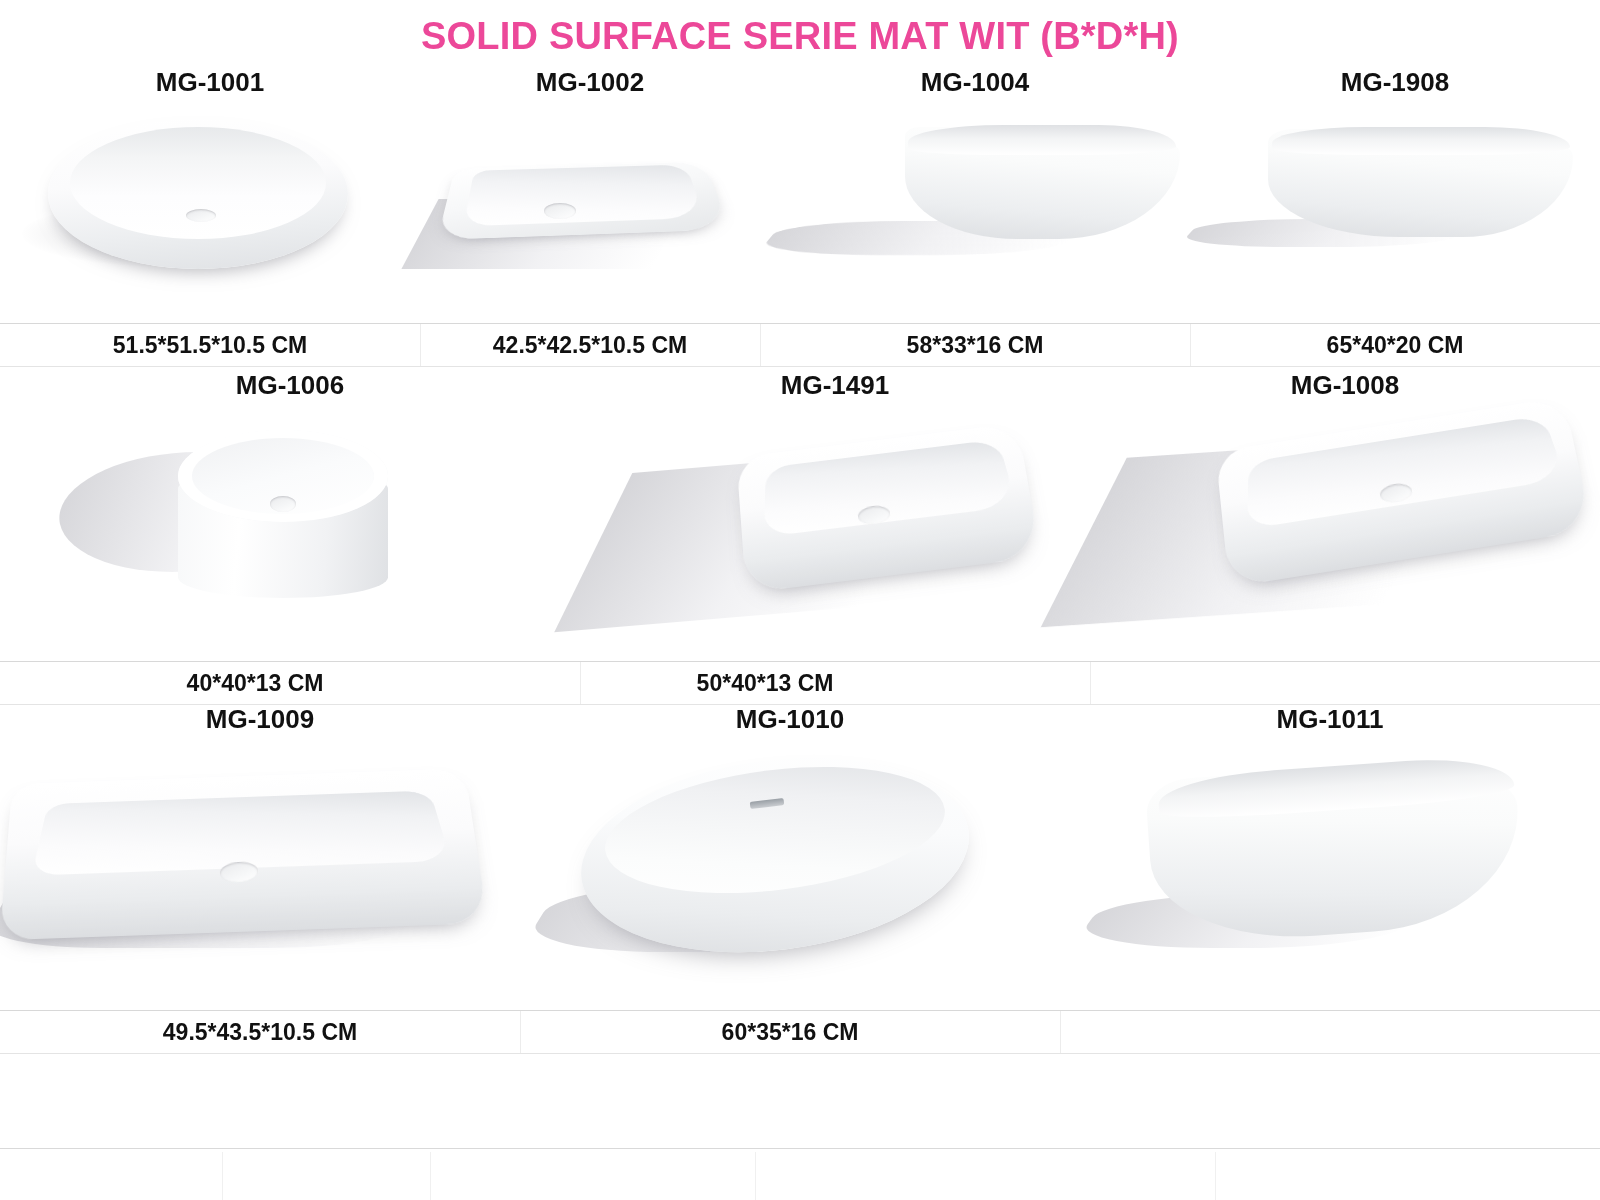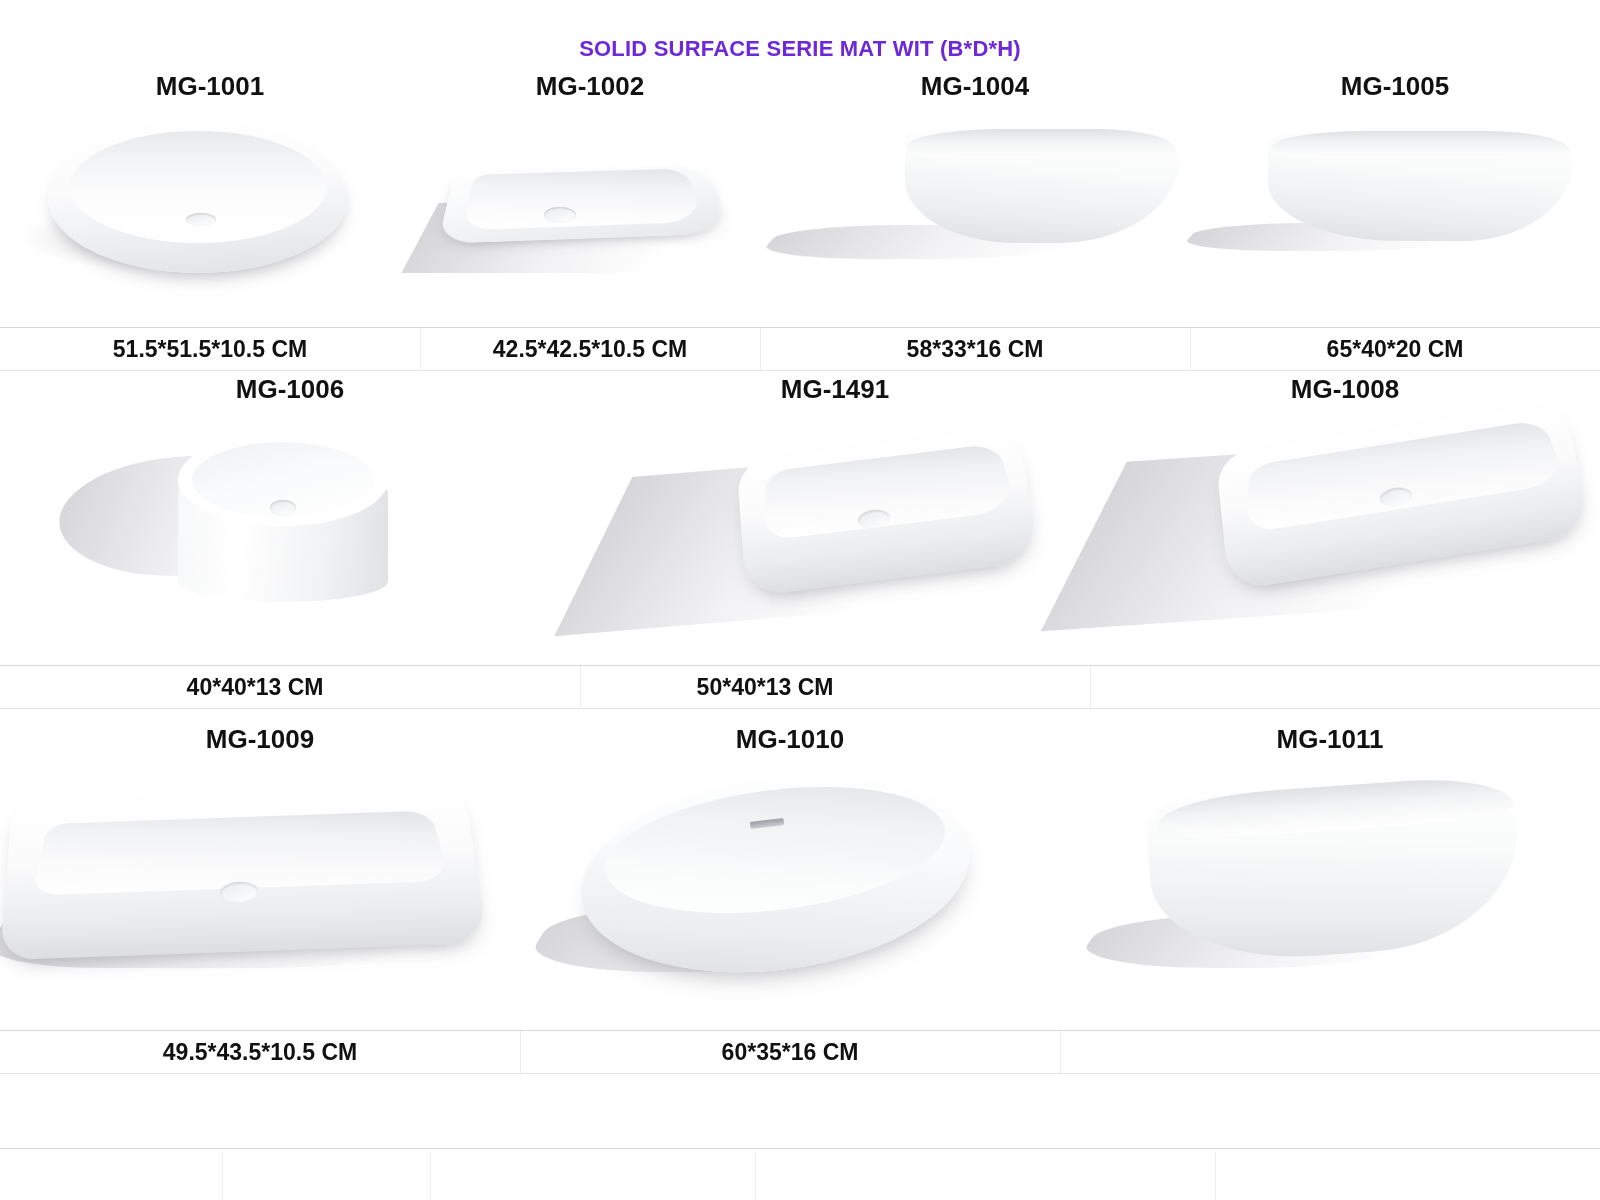--- a/index.html
+++ b/index.html
@@ -13,25 +13,25 @@
     font-family: "Liberation Sans", sans-serif;
     color: #111111;
     overflow: hidden;
     position: relative;
   }
 
   
   .sheet-title {
     width: 100%;
     text-align: center;
-    font-size: 22px;
+    font-size: 38px;
     font-weight: bold;
     letter-spacing: 0.2px;
-    padding-top: 36px;
-    color: #6d28d9;
+    padding-top: 15px;
+    color: #ec4899;
   }
 
   
   .catalog {
     width: 1600px;
     margin-top: 10px;
   }
   .row {
     position: relative;
     width: 1600px;
@@ -228,21 +228,21 @@
       <div class="cell" style="width:430px;height:255px;">
         <div class="cell-label" style="margin-bottom:16px;">MG-1004</div>
         <div class="art" style="height:175px;">
           <div class="shadow-flat" style="left:10px;top:108px;width:300px;height:34px;transform:skewX(-40deg);border-radius:40%;"></div>
           <div class="boat-body" style="left:145px;top:14px;width:275px;height:112px;border-radius:6% 42% 52% 48% / 10% 28% 90% 66%;"></div>
           <div class="boat-rim" style="left:148px;top:12px;width:268px;height:30px;border-radius:50% 40% 50% 50% / 80% 100% 40% 30%;"></div>
         </div>
       </div>
 
       <div class="cell" style="width:410px;height:255px;">
-        <div class="cell-label" style="margin-bottom:18px;">MG-1005</div>
+        <div class="cell-label" style="margin-bottom:18px;">MG-1908</div>
         <div class="art" style="height:172px;">
           <div class="shadow-flat" style="left:0px;top:104px;width:270px;height:28px;transform:skewX(-42deg);border-radius:40%;"></div>
           <div class="boat-body" style="left:78px;top:14px;width:305px;height:108px;border-radius:10% 34% 42% 50% / 14% 30% 86% 62%;"></div>
           <div class="boat-rim" style="left:82px;top:12px;width:298px;height:28px;border-radius:44% 40% 50% 50% / 80% 100% 40% 32%;"></div>
         </div>
       </div>
     </div>
 
     <div class="dim-strip">
       <div class="dim-sep" style="left:420px;"></div>
@@ -291,21 +291,21 @@
     </div>
 
     <div class="dim-strip">
       <div class="dim-sep" style="left:580px;"></div>
       <div class="dim-sep" style="left:1090px;"></div>
       <div class="dim-cell" style="width:510px;">40*40*13 CM</div>
       <div class="dim-cell" style="width:510px;">50*40*13 CM</div>
     </div>
   </div>
 
-  <div class="row" style="margin-top:16px;">
+  <div class="row" style="margin-top:0;">
     <div class="row-products">
 
       <div class="cell" style="width:520px;height:305px;">
         <div class="cell-label" style="margin-bottom:14px;">MG-1009</div>
         <div class="art" style="height:240px;">
           <div class="shadow-flat" style="left:0px;top:120px;width:420px;height:80px;transform:skewX(-30deg);border-radius:30%;"></div>
           <div class="rr-outer" style="left:6px;top:18px;width:470px;height:170px;border-radius:28px 34px 40px 34px;transform:rotate(-2deg) perspective(900px) rotateX(24deg);"></div>
           <div class="rr-inner" style="left:40px;top:28px;width:400px;height:110px;border-radius:22px 26px 34px 26px;transform:rotate(-2deg) perspective(900px) rotateX(50deg);"></div>
           <div class="drain" style="left:220px;top:114px;width:38px;height:20px;transform:rotate(-4deg);"></div>
         </div>

